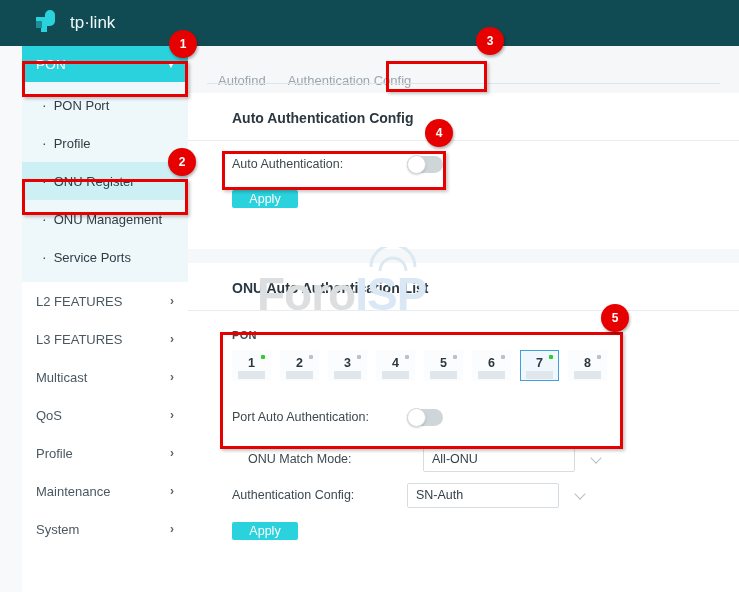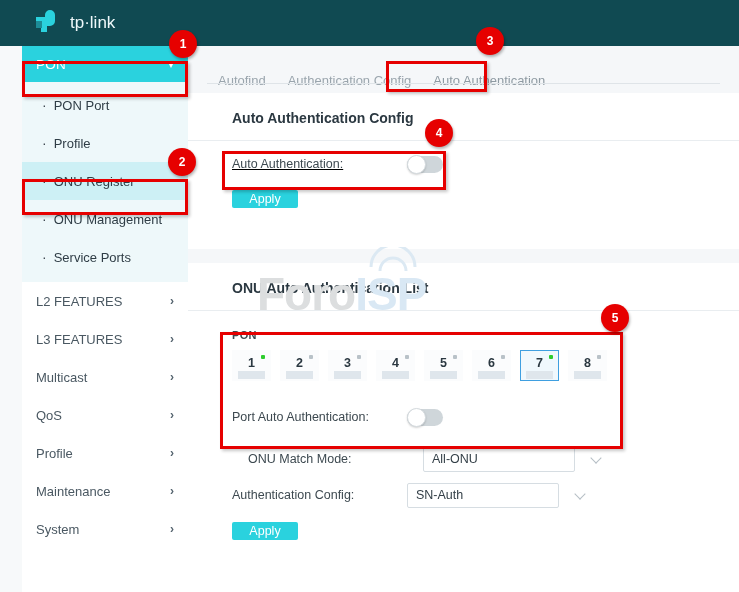--- a/index.html
+++ b/index.html
@@ -228,28 +228,27 @@
       <span>System</span>
       <span class="arr">›</span>
     </div>
   </div>
 
   <div class="main">
 
     <div class="tabs">
       <div class="tab">Autofind</div>
       <div class="tab">Authentication Config</div>
-      <div class="tab active">Auto Authentication</div>
     </div>
 
     <div class="card" style="height:156px;">
       <div class="card-title">Auto Authentication Config</div>
       <div class="card-sep"></div>
 
-      <div class="form-row" style="height:46px;text-decoration:underline;">
+      <div class="form-row" style="height:46px;">
         <span class="form-label" style="width:175px;">Auto Authentication:</span>
         <span class="toggle">
           <span class="knob"></span>
         </span>
       </div>
 
       <div class="form-row" style="padding-top:3px;">
         <button class="btn-apply">Apply</button>
       </div>
     </div>

